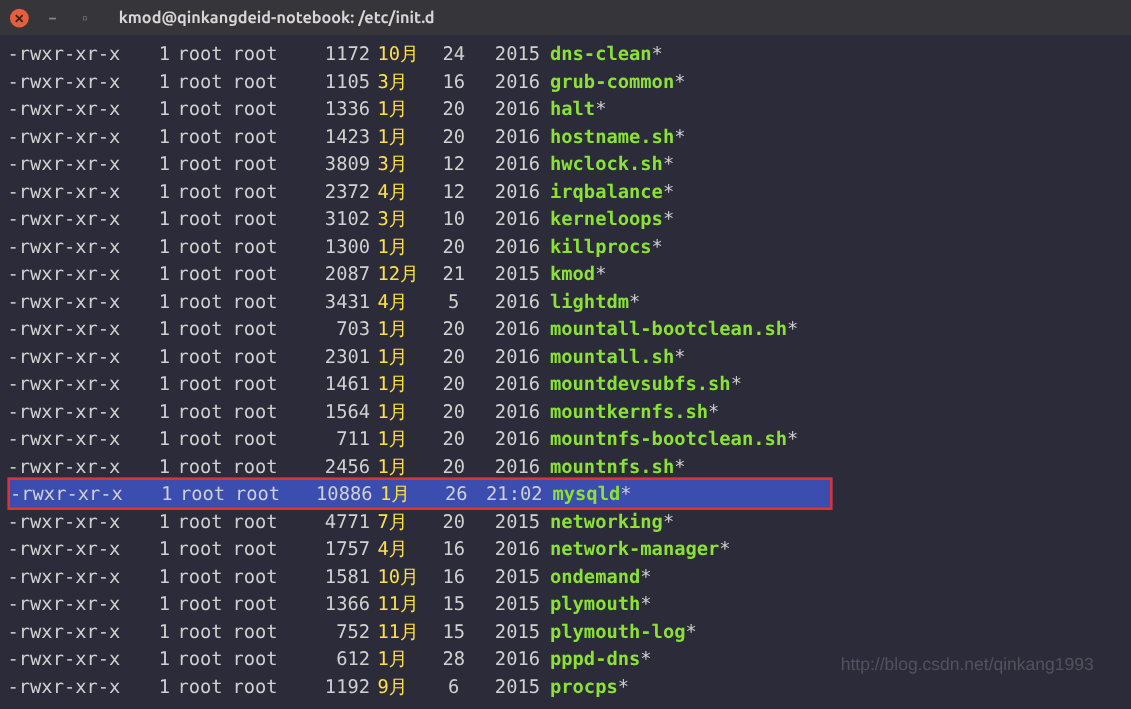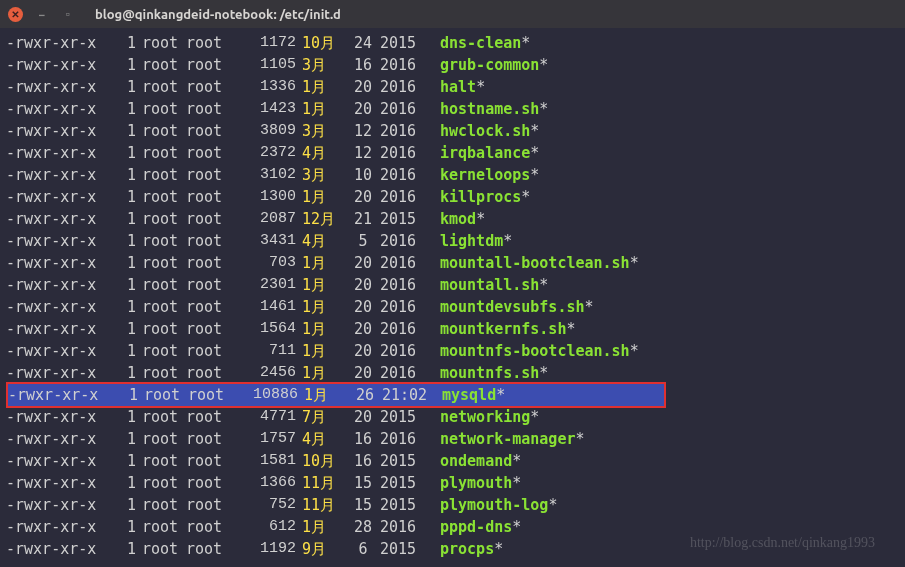--- a/index.html
+++ b/index.html
@@ -66,42 +66,42 @@
     .row.highlighted {
       background: #3c4db0;
       border: 2px solid #e03030;
       margin: -2px 0;
       width: 660px;
     }
     .perm { width: 110px; color: #d0d0d0; }
     .links { width: 20px; text-align: right; color: #d0d0d0; }
     .owner { width: 50px; padding-left: 6px; color: #d0d0d0; }
     .group { width: 50px; color: #d0d0d0; }
-    .size { width: 60px; text-align: right; color: #d0d0d0; font-family: Liberation Mono, monospace; }
+    .size { width: 60px; text-align: right; color: #d0d0d0; }
     .month { width: 50px; padding-left: 6px; color: #fde047; }
     .day { width: 34px; text-align: center; color: #d0d0d0; }
-    .year { width: 60px; text-align: left; padding-right: 8px; color: #d0d0d0; }
+    .year { width: 60px; text-align: right; padding-right: 8px; color: #d0d0d0; }
     .fname { color: #8ae234; font-weight: bold; }
     .star { color: #d0d0d0; font-weight: normal; }
     .watermark {
       position: absolute;
       right: 30px;
-      bottom: 16px;
+      bottom: 28px;
       color: rgba(200,200,200,0.25);
       font-size: 14px;
-      font-family: Liberation Serif, serif;
+      font-family: Liberation Sans, sans-serif;
     }
   </style>
 </head>
 <body>
 
 <div class="titlebar">
   <div class="window-controls">
     <div class="btn-close">✕</div>
     <div class="btn-min">−</div>
     <div class="btn-max">▫</div>
   </div>
-  <span>blog@qinkangdeid-notebook: /etc/init.d</span>
+  <span>kmod@qinkangdeid-notebook: /etc/init.d</span>
 </div>
 
 <div class="terminal" id="terminal"><div class="row"><span class="perm">-rwxr-xr-x</span><span class="links">1</span><span class="owner">root</span><span class="group">root</span><span class="size">1172</span><span class="month">10月</span><span class="day">24</span><span class="year">2015</span><span class="fname">dns-clean<span class="star">*</span></span></div><div class="row"><span class="perm">-rwxr-xr-x</span><span class="links">1</span><span class="owner">root</span><span class="group">root</span><span class="size">1105</span><span class="month">3月</span><span class="day">16</span><span class="year">2016</span><span class="fname">grub-common<span class="star">*</span></span></div><div class="row"><span class="perm">-rwxr-xr-x</span><span class="links">1</span><span class="owner">root</span><span class="group">root</span><span class="size">1336</span><span class="month">1月</span><span class="day">20</span><span class="year">2016</span><span class="fname">halt<span class="star">*</span></span></div><div class="row"><span class="perm">-rwxr-xr-x</span><span class="links">1</span><span class="owner">root</span><span class="group">root</span><span class="size">1423</span><span class="month">1月</span><span class="day">20</span><span class="year">2016</span><span class="fname">hostname.sh<span class="star">*</span></span></div><div class="row"><span class="perm">-rwxr-xr-x</span><span class="links">1</span><span class="owner">root</span><span class="group">root</span><span class="size">3809</span><span class="month">3月</span><span class="day">12</span><span class="year">2016</span><span class="fname">hwclock.sh<span class="star">*</span></span></div><div class="row"><span class="perm">-rwxr-xr-x</span><span class="links">1</span><span class="owner">root</span><span class="group">root</span><span class="size">2372</span><span class="month">4月</span><span class="day">12</span><span class="year">2016</span><span class="fname">irqbalance<span class="star">*</span></span></div><div class="row"><span class="perm">-rwxr-xr-x</span><span class="links">1</span><span class="owner">root</span><span class="group">root</span><span class="size">3102</span><span class="month">3月</span><span class="day">10</span><span class="year">2016</span><span class="fname">kerneloops<span class="star">*</span></span></div><div class="row"><span class="perm">-rwxr-xr-x</span><span class="links">1</span><span class="owner">root</span><span class="group">root</span><span class="size">1300</span><span class="month">1月</span><span class="day">20</span><span class="year">2016</span><span class="fname">killprocs<span class="star">*</span></span></div><div class="row"><span class="perm">-rwxr-xr-x</span><span class="links">1</span><span class="owner">root</span><span class="group">root</span><span class="size">2087</span><span class="month">12月</span><span class="day">21</span><span class="year">2015</span><span class="fname">kmod<span class="star">*</span></span></div><div class="row"><span class="perm">-rwxr-xr-x</span><span class="links">1</span><span class="owner">root</span><span class="group">root</span><span class="size">3431</span><span class="month">4月</span><span class="day">5</span><span class="year">2016</span><span class="fname">lightdm<span class="star">*</span></span></div><div class="row"><span class="perm">-rwxr-xr-x</span><span class="links">1</span><span class="owner">root</span><span class="group">root</span><span class="size">703</span><span class="month">1月</span><span class="day">20</span><span class="year">2016</span><span class="fname">mountall-bootclean.sh<span class="star">*</span></span></div><div class="row"><span class="perm">-rwxr-xr-x</span><span class="links">1</span><span class="owner">root</span><span class="group">root</span><span class="size">2301</span><span class="month">1月</span><span class="day">20</span><span class="year">2016</span><span class="fname">mountall.sh<span class="star">*</span></span></div><div class="row"><span class="perm">-rwxr-xr-x</span><span class="links">1</span><span class="owner">root</span><span class="group">root</span><span class="size">1461</span><span class="month">1月</span><span class="day">20</span><span class="year">2016</span><span class="fname">mountdevsubfs.sh<span class="star">*</span></span></div><div class="row"><span class="perm">-rwxr-xr-x</span><span class="links">1</span><span class="owner">root</span><span class="group">root</span><span class="size">1564</span><span class="month">1月</span><span class="day">20</span><span class="year">2016</span><span class="fname">mountkernfs.sh<span class="star">*</span></span></div><div class="row"><span class="perm">-rwxr-xr-x</span><span class="links">1</span><span class="owner">root</span><span class="group">root</span><span class="size">711</span><span class="month">1月</span><span class="day">20</span><span class="year">2016</span><span class="fname">mountnfs-bootclean.sh<span class="star">*</span></span></div><div class="row"><span class="perm">-rwxr-xr-x</span><span class="links">1</span><span class="owner">root</span><span class="group">root</span><span class="size">2456</span><span class="month">1月</span><span class="day">20</span><span class="year">2016</span><span class="fname">mountnfs.sh<span class="star">*</span></span></div><div class="row highlighted"><span class="perm">-rwxr-xr-x</span><span class="links">1</span><span class="owner">root</span><span class="group">root</span><span class="size">10886</span><span class="month">1月</span><span class="day">26</span><span class="year">21:02</span><span class="fname">mysqld<span class="star">*</span></span></div><div class="row"><span class="perm">-rwxr-xr-x</span><span class="links">1</span><span class="owner">root</span><span class="group">root</span><span class="size">4771</span><span class="month">7月</span><span class="day">20</span><span class="year">2015</span><span class="fname">networking<span class="star">*</span></span></div><div class="row"><span class="perm">-rwxr-xr-x</span><span class="links">1</span><span class="owner">root</span><span class="group">root</span><span class="size">1757</span><span class="month">4月</span><span class="day">16</span><span class="year">2016</span><span class="fname">network-manager<span class="star">*</span></span></div><div class="row"><span class="perm">-rwxr-xr-x</span><span class="links">1</span><span class="owner">root</span><span class="group">root</span><span class="size">1581</span><span class="month">10月</span><span class="day">16</span><span class="year">2015</span><span class="fname">ondemand<span class="star">*</span></span></div><div class="row"><span class="perm">-rwxr-xr-x</span><span class="links">1</span><span class="owner">root</span><span class="group">root</span><span class="size">1366</span><span class="month">11月</span><span class="day">15</span><span class="year">2015</span><span class="fname">plymouth<span class="star">*</span></span></div><div class="row"><span class="perm">-rwxr-xr-x</span><span class="links">1</span><span class="owner">root</span><span class="group">root</span><span class="size">752</span><span class="month">11月</span><span class="day">15</span><span class="year">2015</span><span class="fname">plymouth-log<span class="star">*</span></span></div><div class="row"><span class="perm">-rwxr-xr-x</span><span class="links">1</span><span class="owner">root</span><span class="group">root</span><span class="size">612</span><span class="month">1月</span><span class="day">28</span><span class="year">2016</span><span class="fname">pppd-dns<span class="star">*</span></span></div><div class="row"><span class="perm">-rwxr-xr-x</span><span class="links">1</span><span class="owner">root</span><span class="group">root</span><span class="size">1192</span><span class="month">9月</span><span class="day">6</span><span class="year">2015</span><span class="fname">procps<span class="star">*</span></span></div></div>
 
 <div class="watermark">http://blog.csdn.net/qinkang1993</div>
 
 </body></html>

